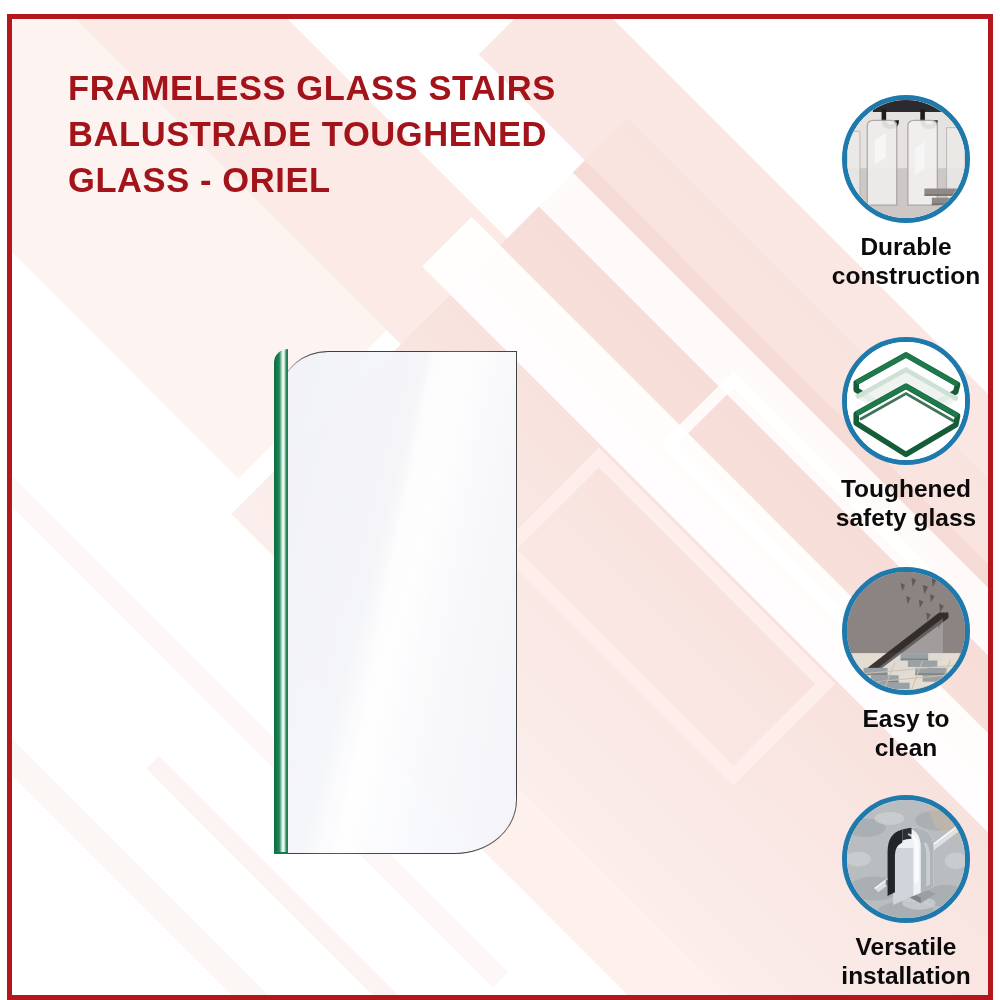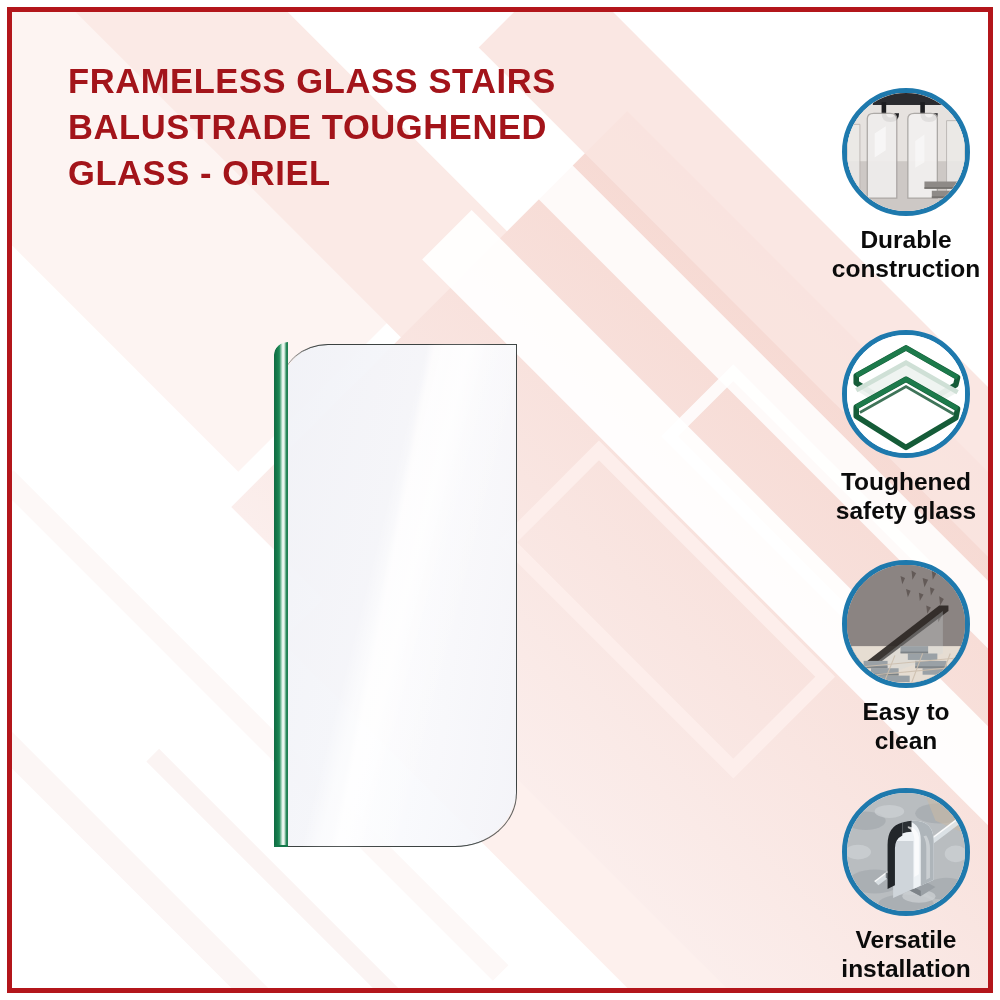--- a/index.html
+++ b/index.html
@@ -14,20 +14,21 @@
     position:relative;width:1000px;height:1000px;
     background:#ffffff;box-sizing:border-box;
     padding:7px;
   }
   #frame{
     position:relative;width:100%;height:100%;
     box-sizing:border-box;
     border:5px solid #b3161b;
     background:#ffffff;
     overflow:hidden;
+    margin-top:7px;
   }
   #canvas{
     position:absolute;inset:0;overflow:hidden;background:#ffffff;
   }
 
   
   .bg-layer{position:absolute;inset:0;overflow:hidden;pointer-events:none;}
 
   
   #title{

